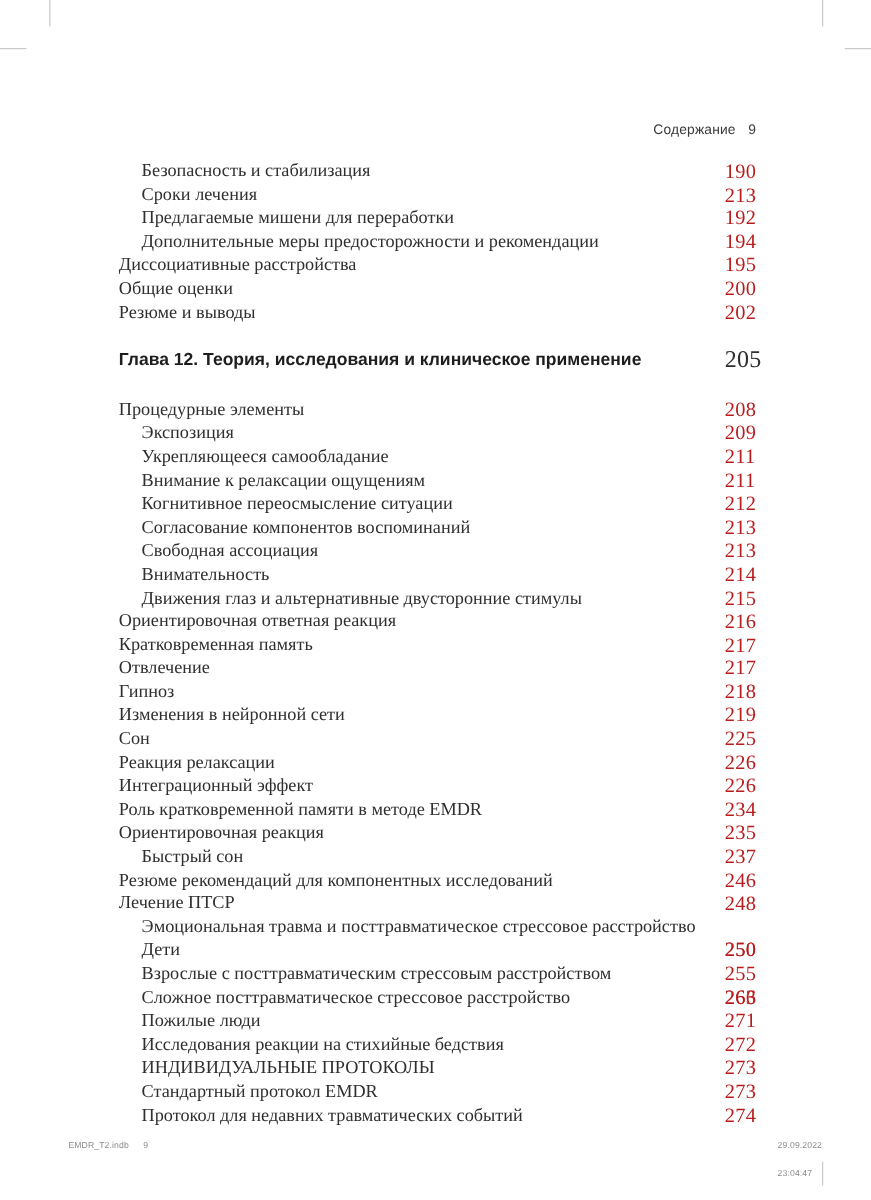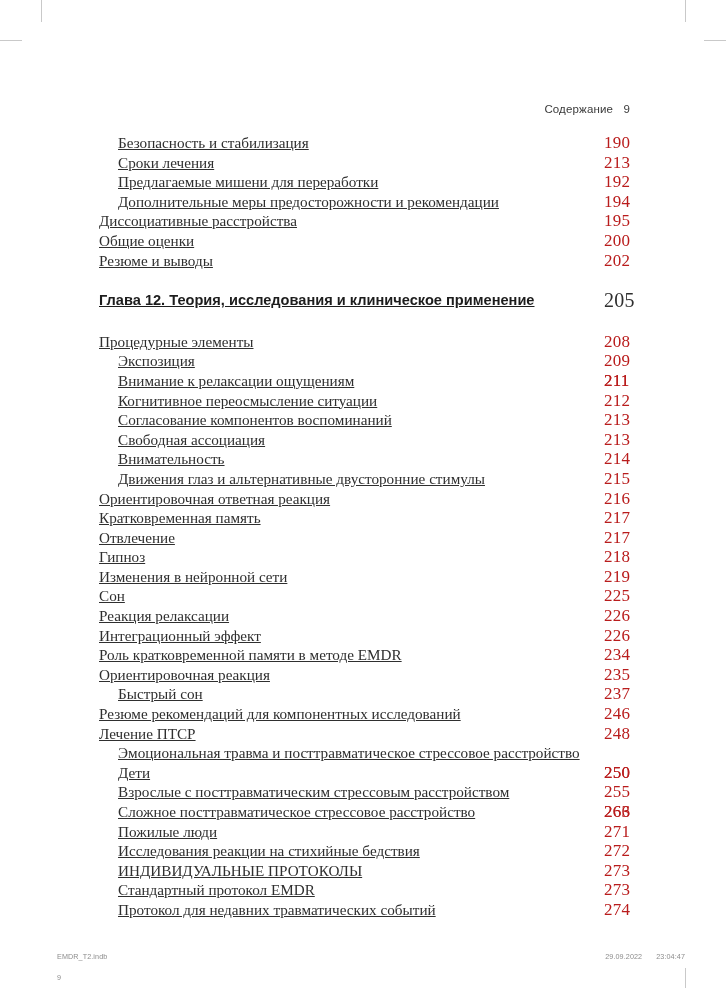--- a/index.html
+++ b/index.html
@@ -53,21 +53,20 @@
   .toc-row {
     display: flex;
     align-items: flex-start;
     font-size: 15.2px;
     line-height: 19.6px;
     color: #2f2f2f;
   }
   .toc-row .toc-title {
     flex: 0 1 auto;
     max-width: 470px;
-    text-decoration: underline;
   }
   .toc-row .toc-page {
     position: absolute;
     left: 505px;
     font-size: 17px;
     letter-spacing: 0.2px;
     color: #b91c1c;
   }
   .toc-row {
     position: relative;
@@ -105,22 +104,22 @@
     right: 41px;
     bottom: 18px;
     display: flex;
     justify-content: space-between;
     align-items: baseline;
     font-family: "Liberation Sans", "DejaVu Sans", sans-serif;
     font-size: 7.2px;
     color: #8c8c8c;
     letter-spacing: 0.1px;
   }
-  .footer-left  { display: flex; gap: 12px; flex-direction: column; }
-  .footer-right { display: flex; gap: 14px; }
+  .footer-left  { display: flex; gap: 12px; }
+  .footer-right { display: flex; gap: 14px; flex-direction: column; }
 </style>
 </head>
 <body>
 
 <div class="crop crop-v-left"></div>
 <div class="crop crop-v-right"></div>
 <div class="crop crop-h-left"></div>
 <div class="crop crop-h-right"></div>
 <div class="crop crop-v-foot"></div>
 
@@ -164,20 +163,21 @@
     </div>
     <div class="toc-row lvl-0">
       <span class="toc-title">Процедурные элементы</span>
       <span class="toc-page">208</span>
     </div>
     <div class="toc-row lvl-1">
       <span class="toc-title">Экспозиция</span>
       <span class="toc-page">209</span>
     </div>
     <div class="toc-row lvl-1">
+      <span class="toc-title">Укрепляющееся самообладание</span>
       <span class="toc-page">211</span>
     </div>
     <div class="toc-row lvl-1">
       <span class="toc-title">Внимание к релаксации ощущениям</span>
       <span class="toc-page">211</span>
     </div>
     <div class="toc-row lvl-1">
       <span class="toc-title">Когнитивное переосмысление ситуации</span>
       <span class="toc-page">212</span>
     </div>

